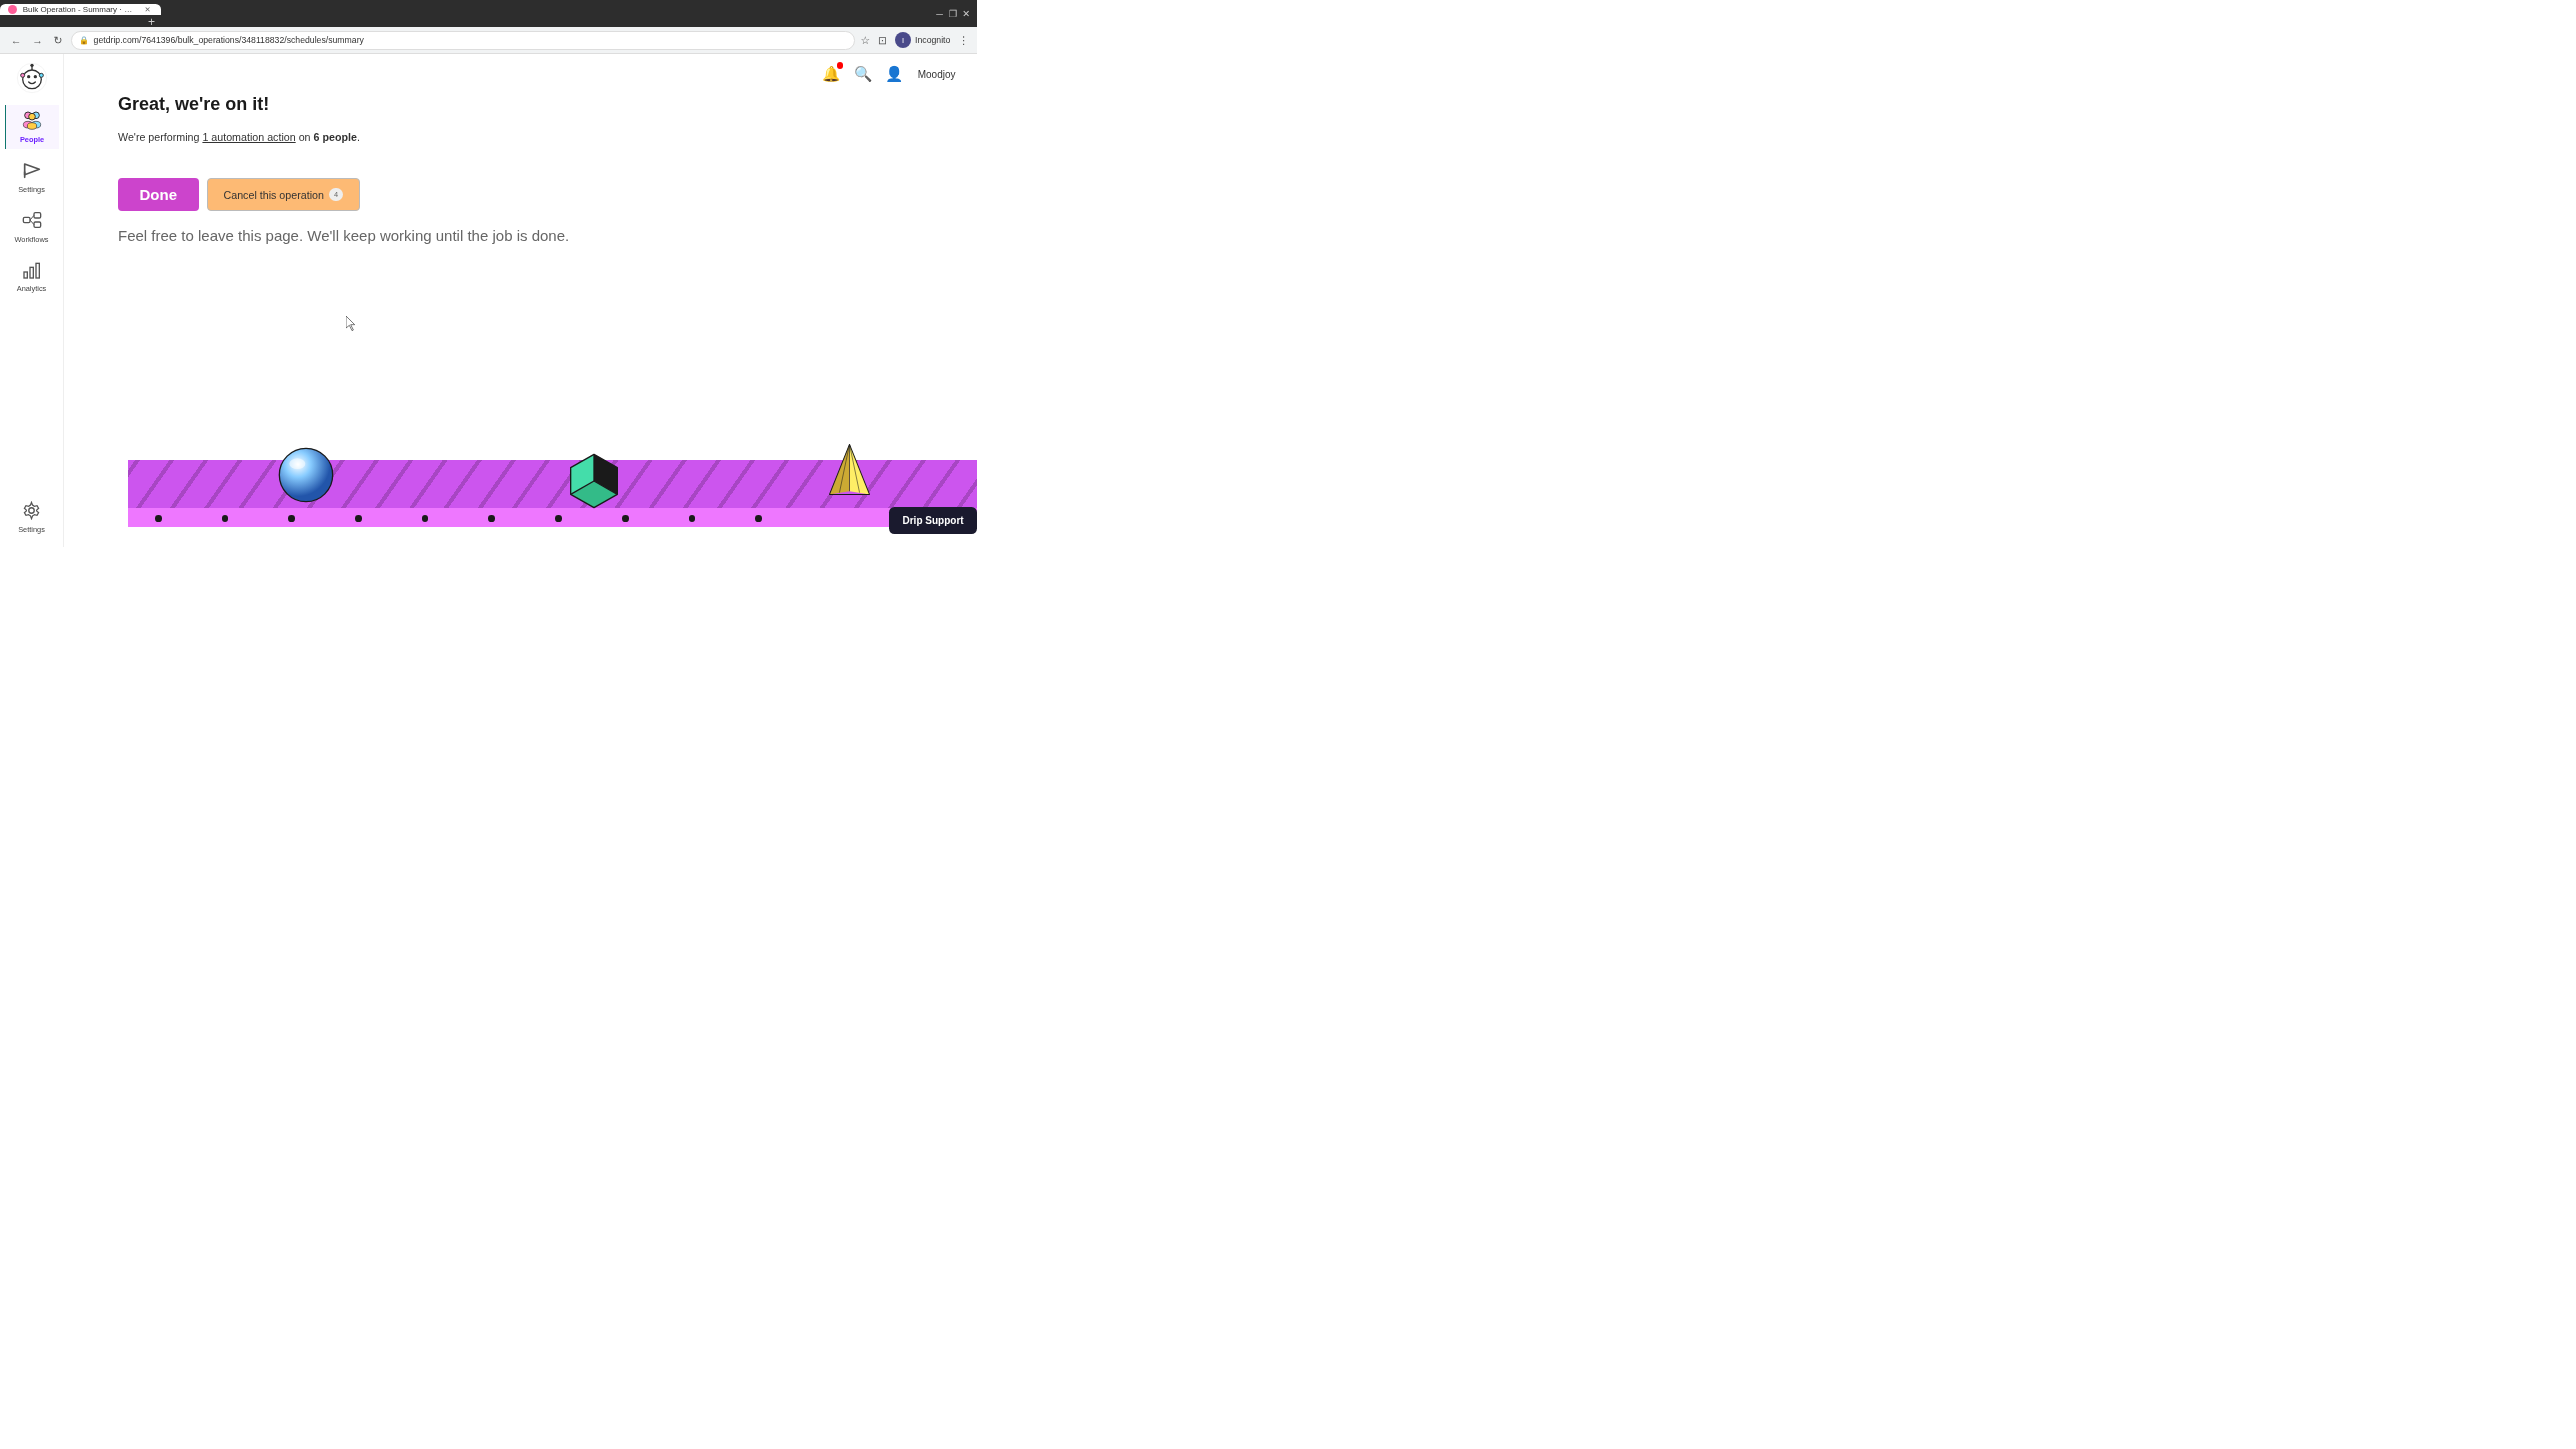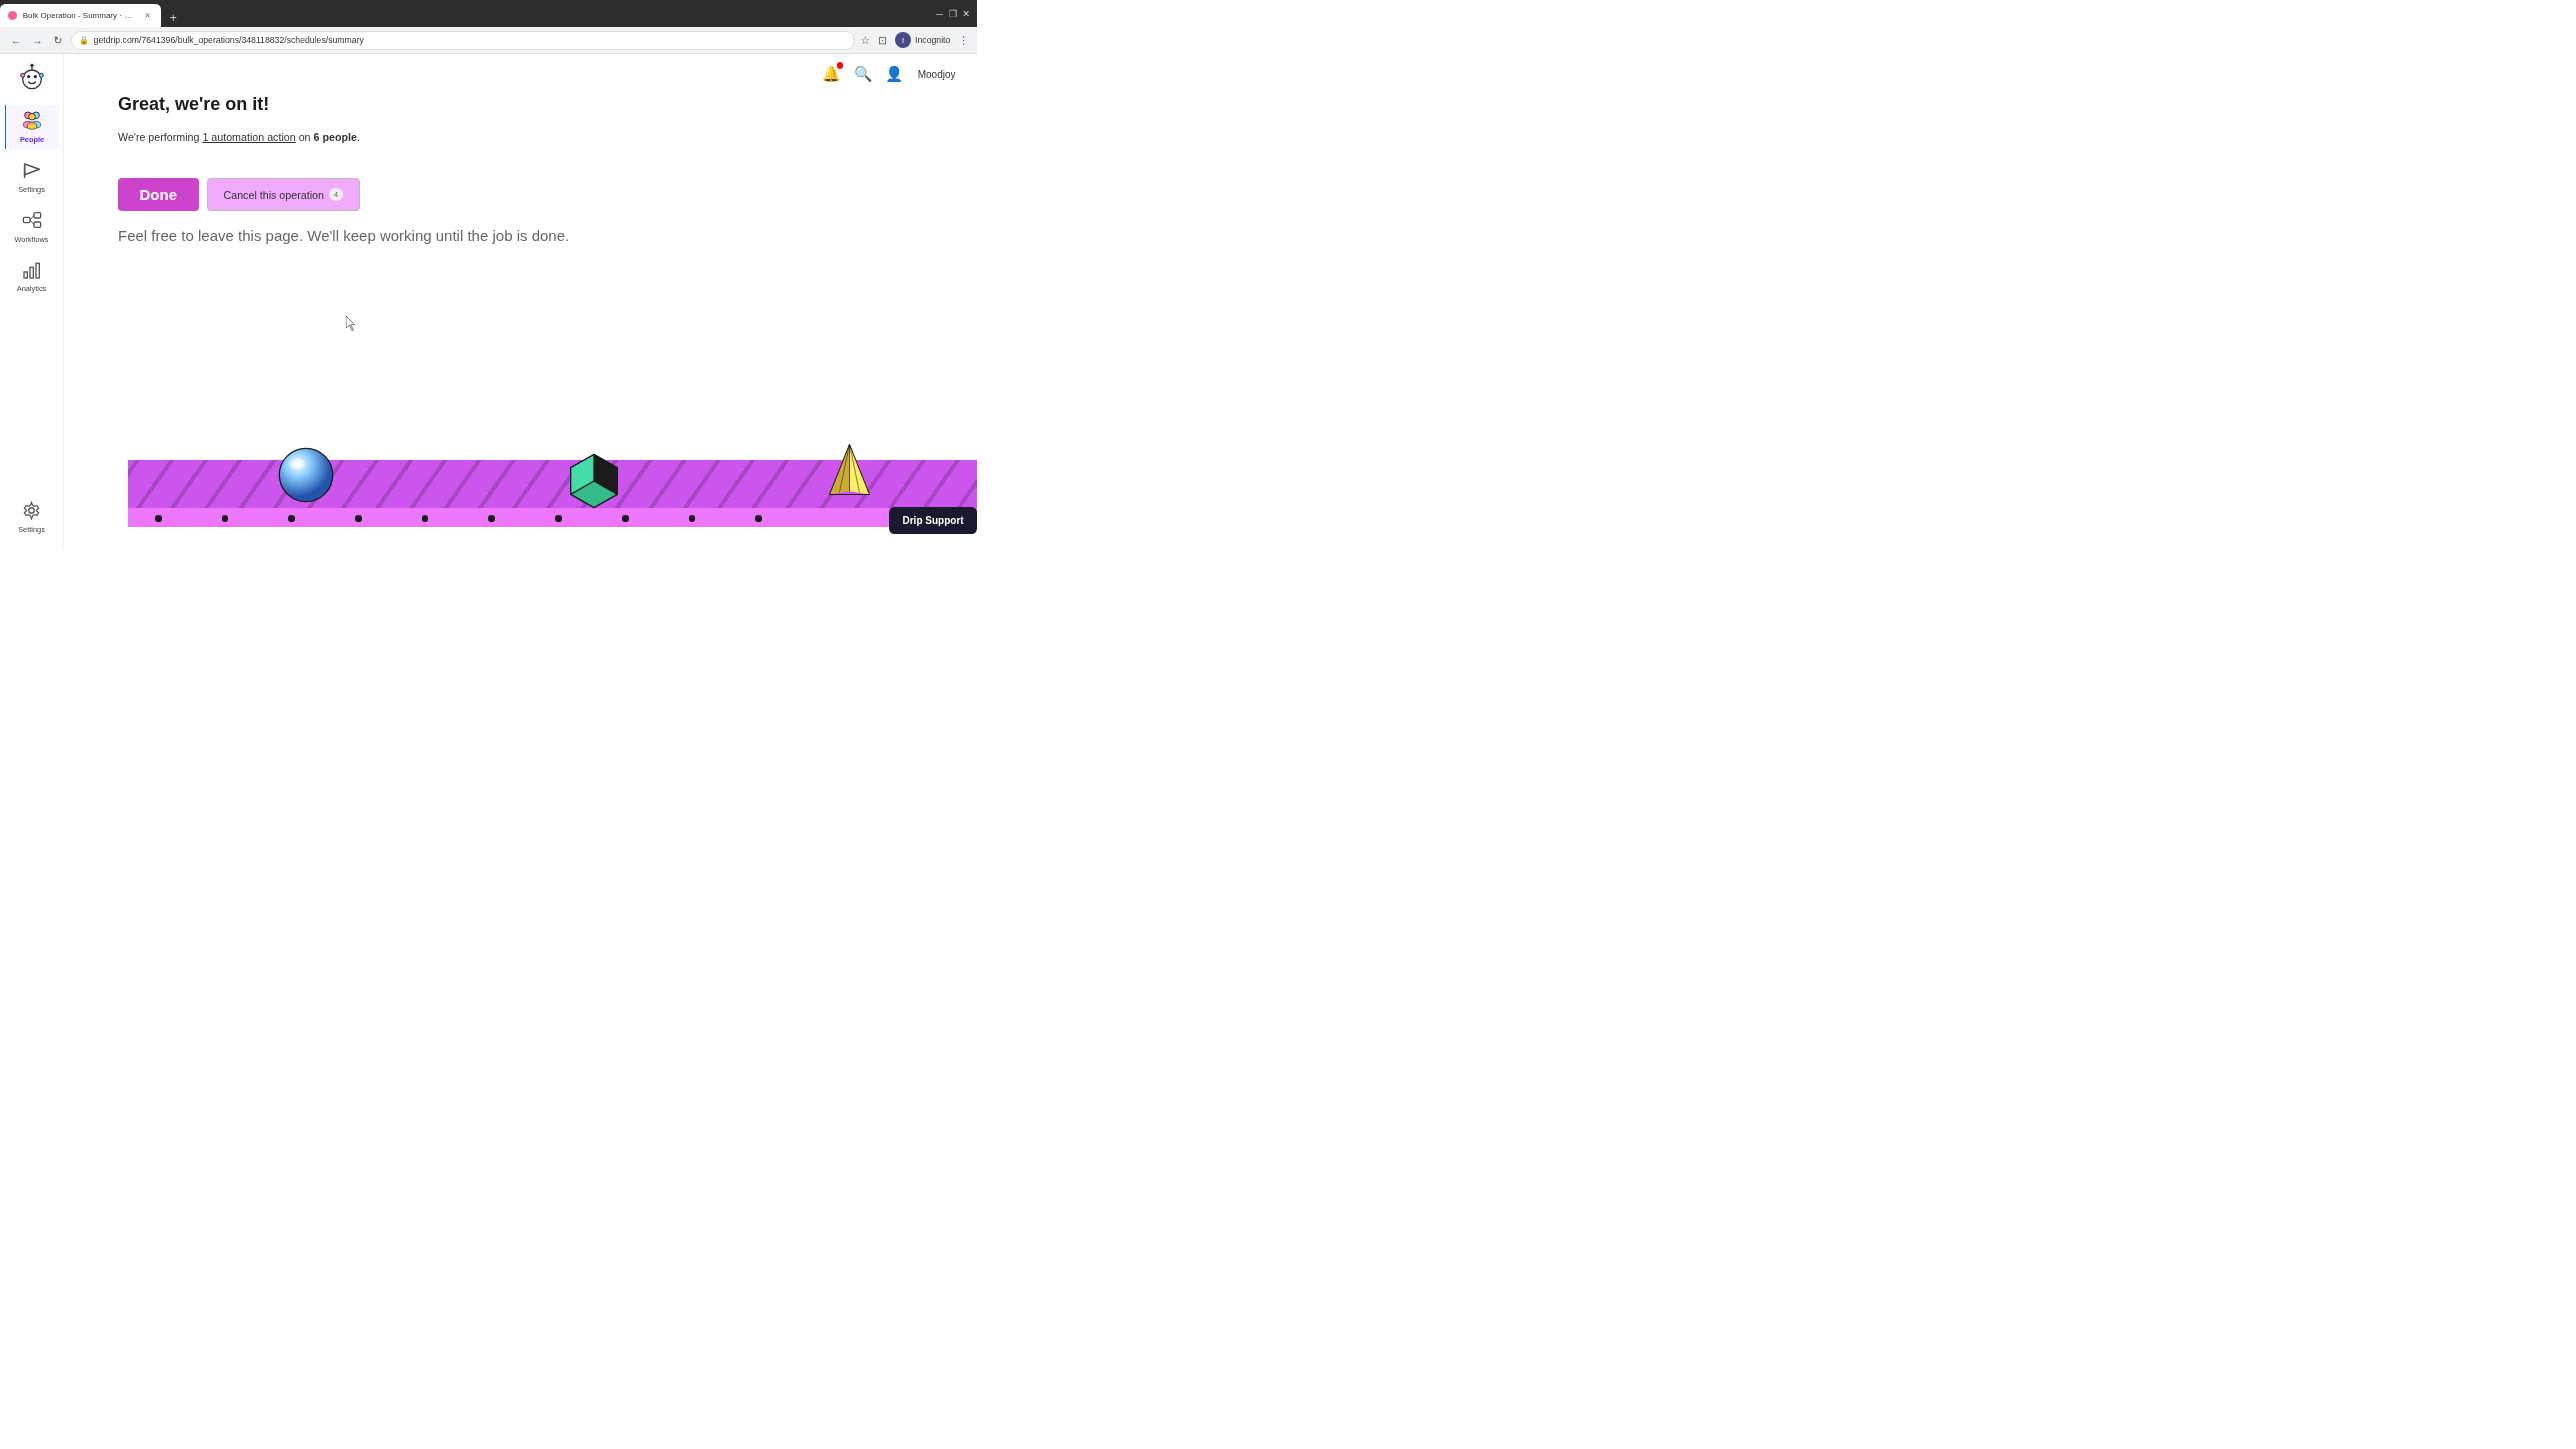--- a/index.html
+++ b/index.html
@@ -12,20 +12,21 @@
       height: 27px;
       display: flex;
       align-items: center;
       gap: 0;
     }
     .tab-bar {
       display: flex;
       align-items: flex-end;
       height: 100%;
       padding-top: 4px;
+      flex-direction: column;
     }
     .tab {
       background: #fff;
       height: 23px;
       display: flex;
       align-items: center;
       padding: 0 8px;
       gap: 5.4px;
       border-radius: 5.4px 5.4px 0 0;
       font-size: 8px;
@@ -216,21 +217,21 @@
       background: #cc44cc;
       color: #fff;
       border: none;
       padding: 8px 21.5px;
       border-radius: 4px;
       font-size: 15px;
       font-weight: 600;
       cursor: pointer;
     }
     .btn-cancel {
-      background: #f0abfc;
+      background: #fdba74;
       color: #333;
       border: 1.3px solid #bbb;
       padding: 8px 16px;
       border-radius: 4px;
       font-size: 10.7px;
       font-weight: 500;
       cursor: pointer;
       display: flex;
       align-items: center;
       gap: 5.4px;

